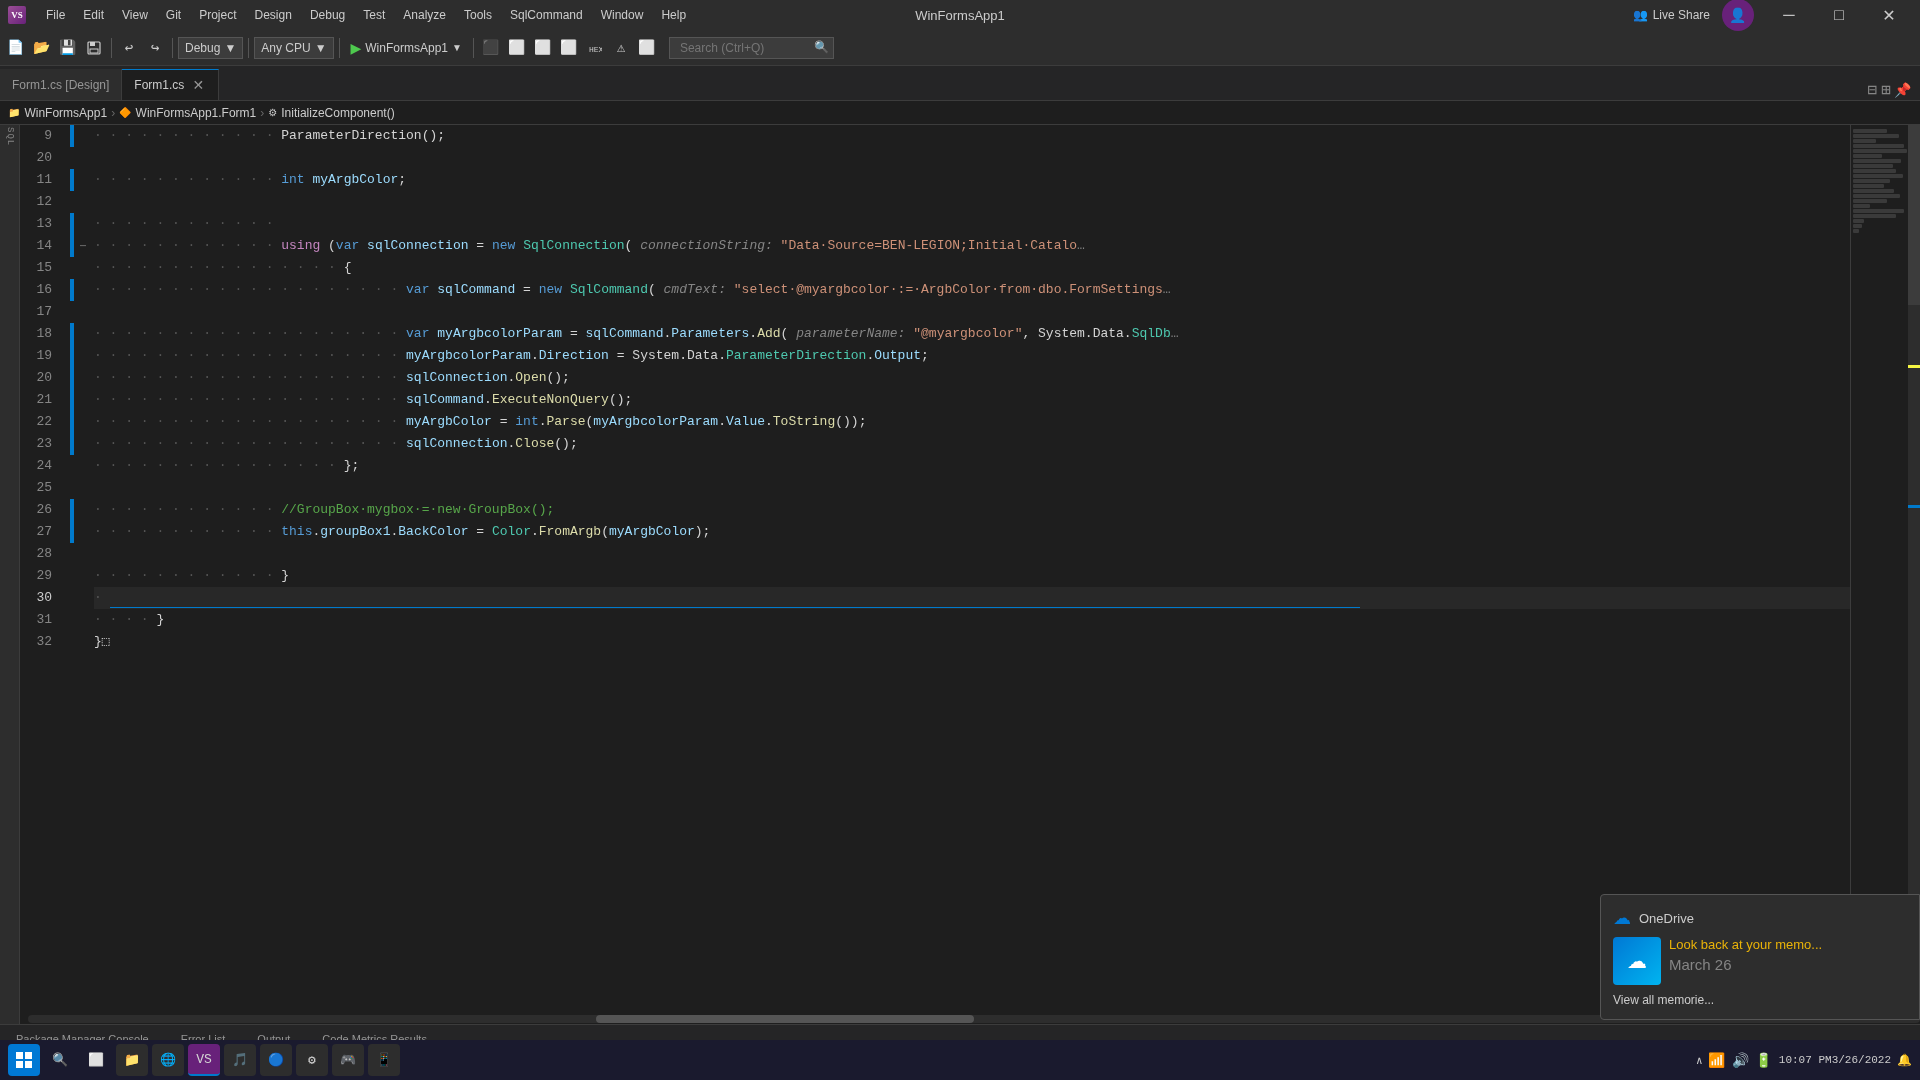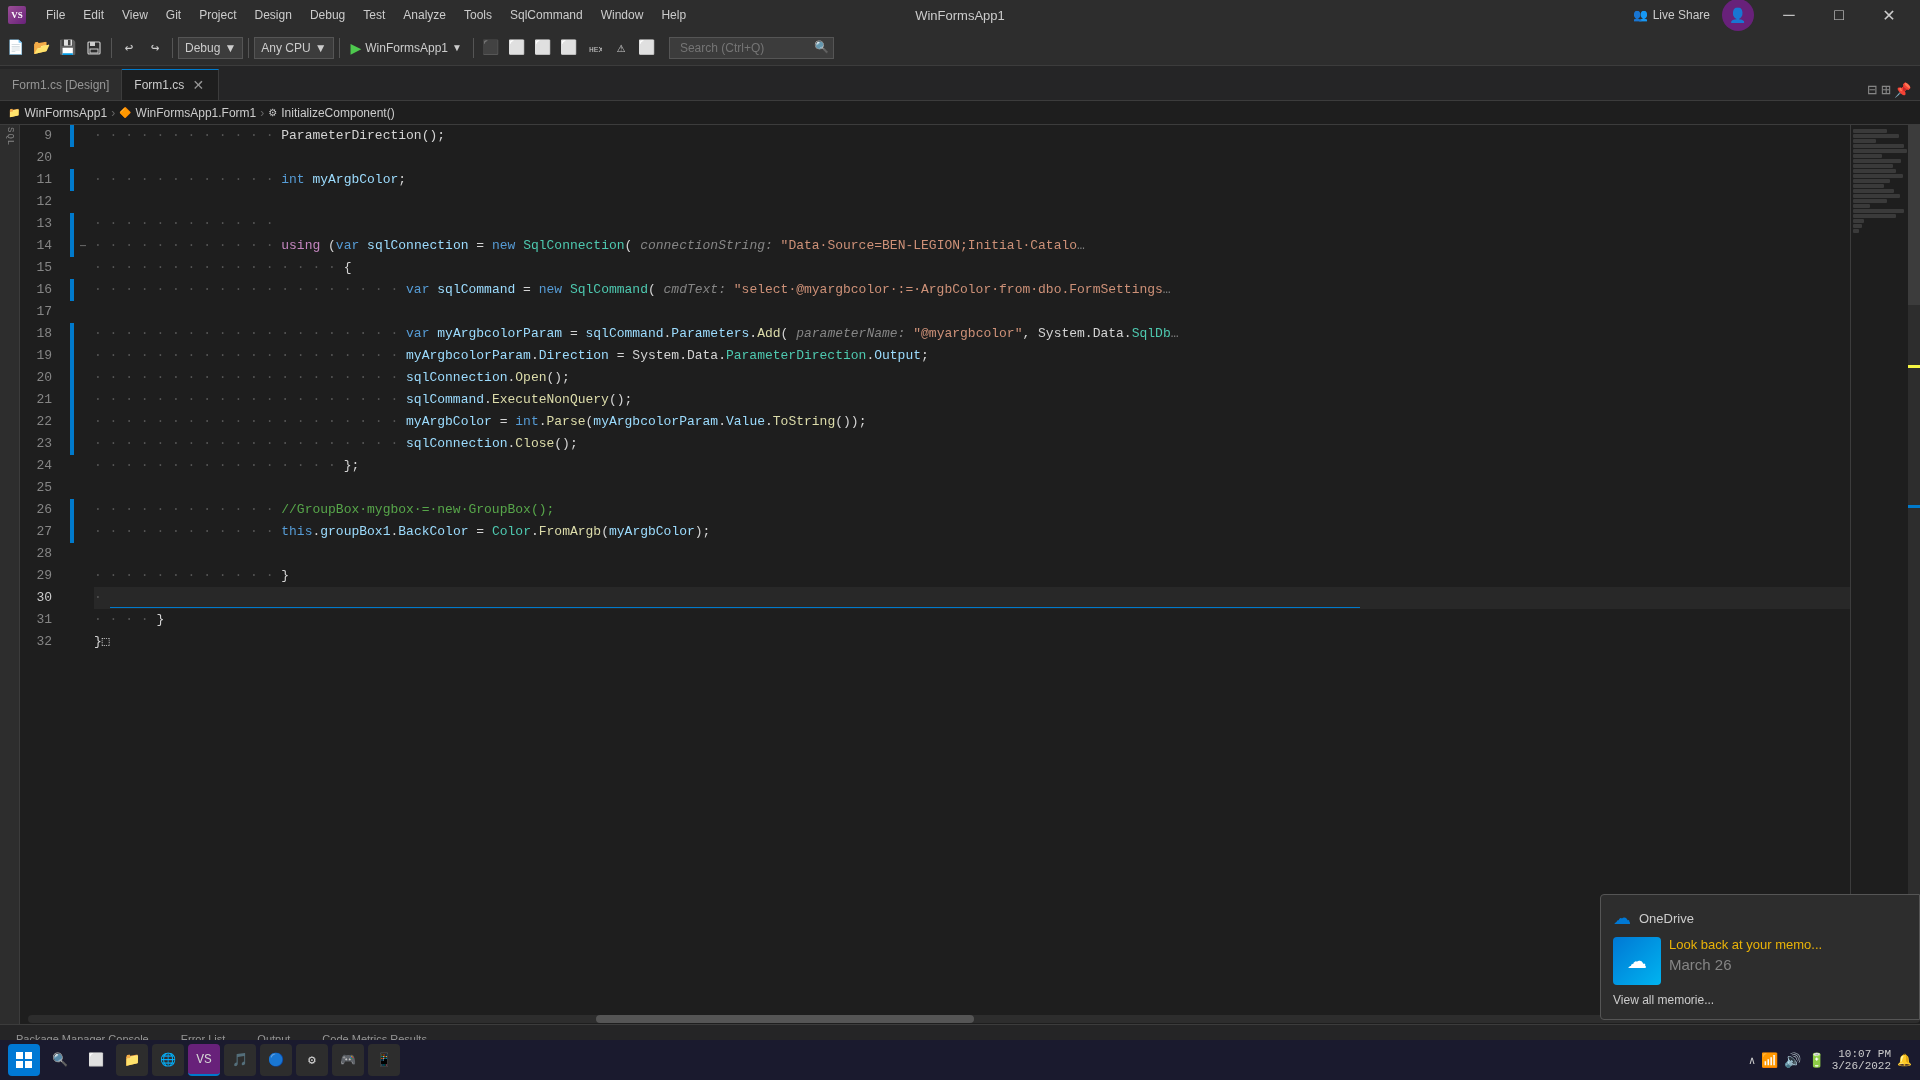--- a/index.html
+++ b/index.html
@@ -859,19 +859,19 @@
   <div style="width:32px;height:32px;background:#2d2d2d;border-radius:4px;display:flex;align-items:center;justify-content:center;cursor:pointer;">🔵</div>
   <div style="width:32px;height:32px;background:#2d2d2d;border-radius:4px;display:flex;align-items:center;justify-content:center;cursor:pointer;">⚙</div>
   <div style="width:32px;height:32px;background:#2d2d2d;border-radius:4px;display:flex;align-items:center;justify-content:center;cursor:pointer;">🎮</div>
   <div style="width:32px;height:32px;background:#2d2d2d;border-radius:4px;display:flex;align-items:center;justify-content:center;cursor:pointer;">📱</div>
 
   <div style="margin-left:auto;display:flex;align-items:center;gap:6px;">
     <div style="color:#ccc;font-size:11px;cursor:pointer;">∧</div>
     <div style="color:#ccc;font-size:14px;cursor:pointer;">📶</div>
     <div style="color:#ccc;font-size:14px;cursor:pointer;">🔊</div>
     <div style="color:#ccc;font-size:14px;cursor:pointer;">🔋</div>
-    <div style="display:flex;flex-direction:column;align-items:flex-end;cursor:pointer;">
+    <div style="display:flex;flex-direction:row;align-items:center;cursor:pointer;">
       <span style="color:#ccc;font-size:11px;">10:07 PM</span>
       <span style="color:#ccc;font-size:11px;">3/26/2022</span>
     </div>
     <div style="color:#ccc;font-size:12px;cursor:pointer;">🔔</div>
   </div>
 </div>
 
 </body></html>

